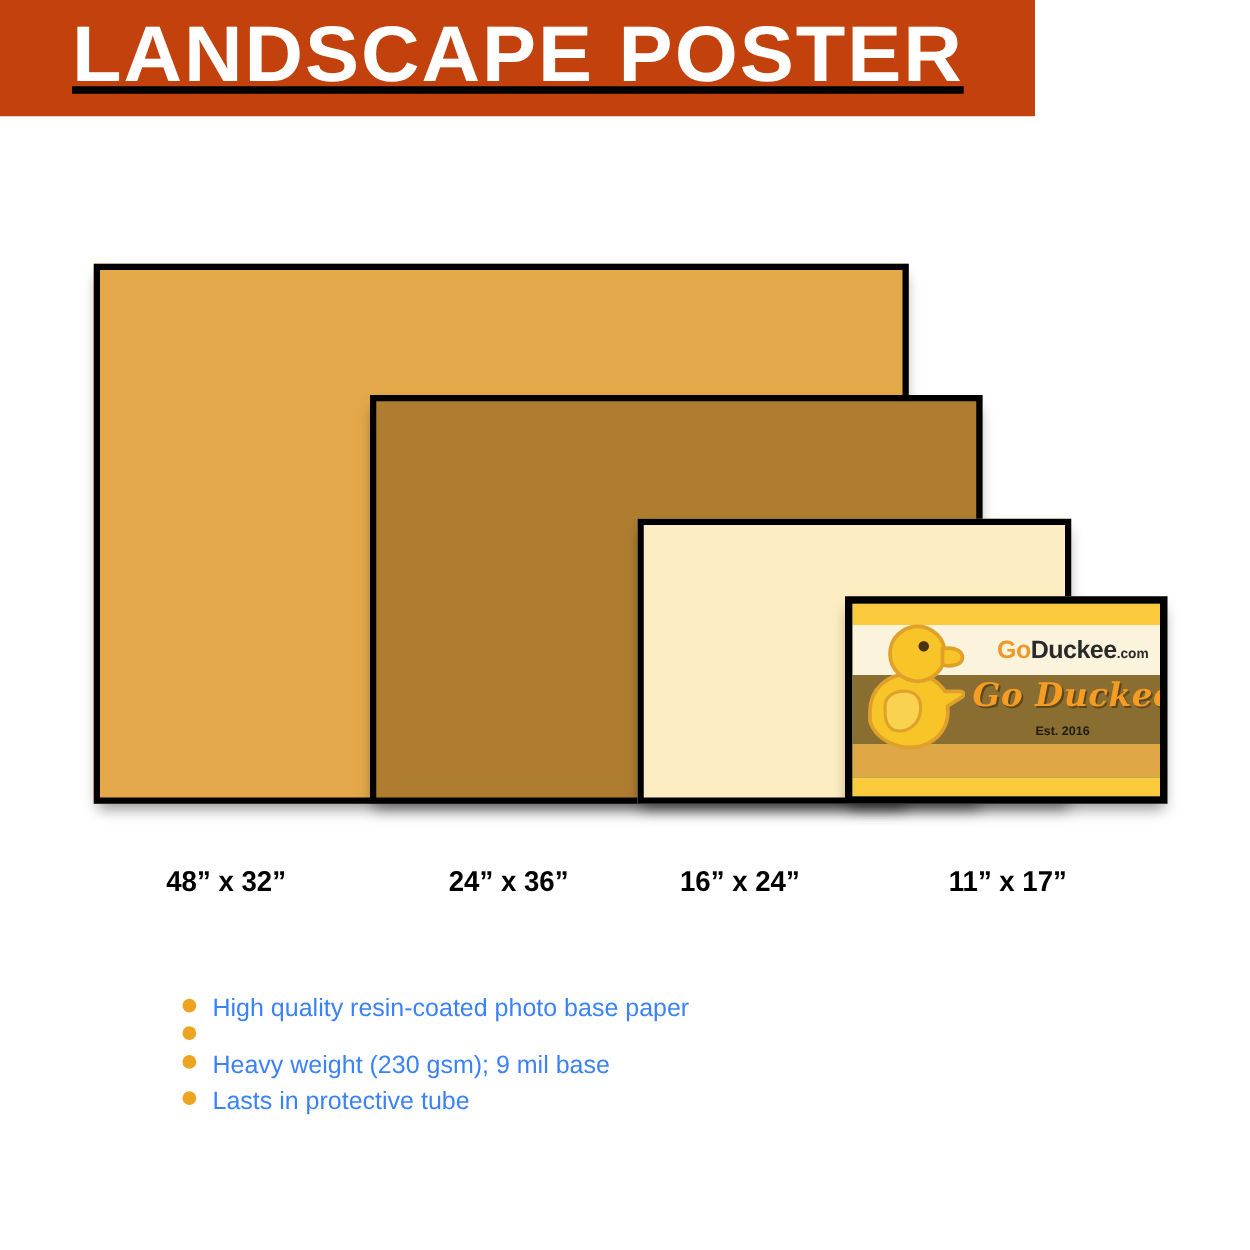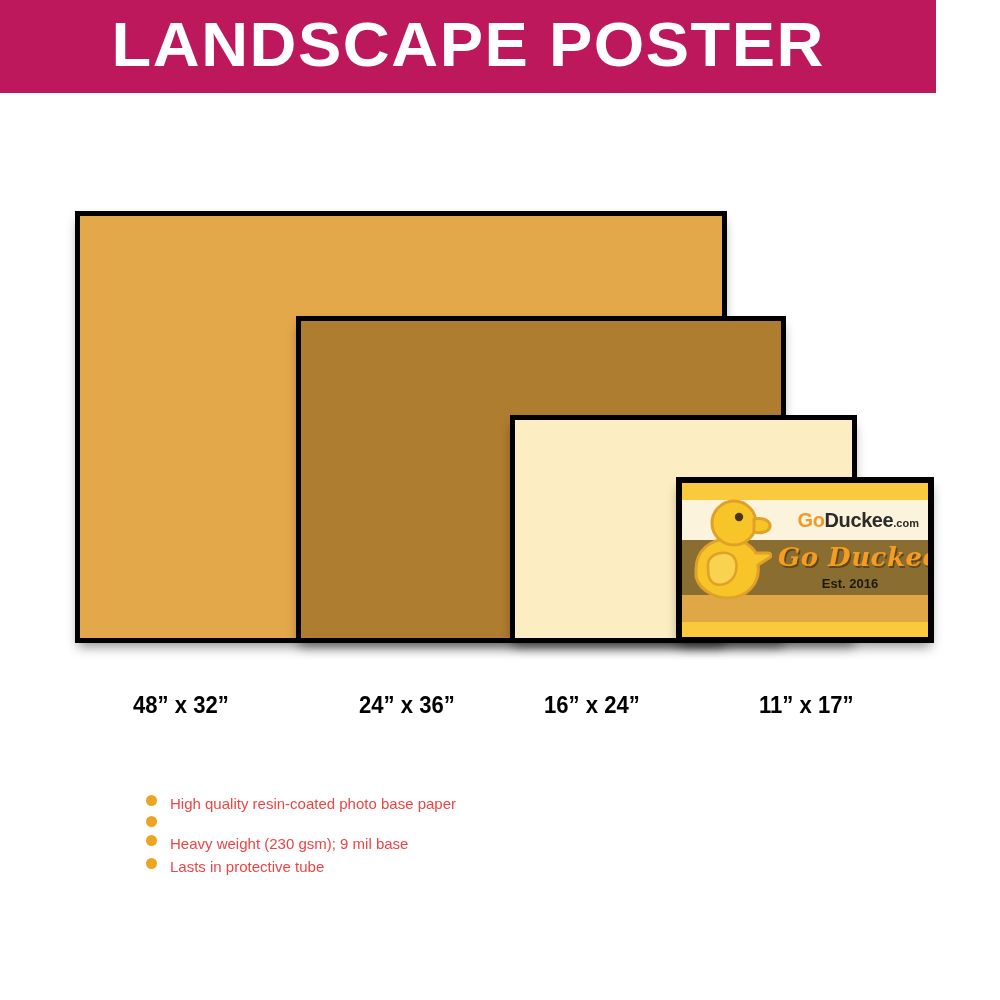--- a/index.html
+++ b/index.html
@@ -13,27 +13,28 @@
     font-family: "Liberation Sans", sans-serif;
     overflow: hidden;
     position: relative;
   }
 
   
   #header-band {
     position: absolute;
     left: 0;
     top: 0;
-    width: 936px;
+    width: 828px;
     height: 93px;
-    background: #be185d;
+    background: #c2410c;
     display: flex;
     align-items: center;
     justify-content: center;
     box-sizing: border-box;
+    text-decoration: underline;
   }
   #page-title {
     color: #ffffff;
     font-family: "Liberation Sans", sans-serif;
     font-weight: bold;
     font-size: 63px;
     letter-spacing: 1.5px;
     line-height: 1;
     white-space: nowrap;
     transform: scaleX(1.03);
@@ -150,21 +151,21 @@
   }
   #logo-est {
     position: absolute;
     left: 96px;
     right: 6px;
     bottom: 4px;
     text-align: center;
     color: #1d1a12;
     font-family: "Liberation Sans", sans-serif;
     font-weight: bold;
-    font-size: 13px;
+    font-size: 10px;
     white-space: nowrap;
   }
 
   
   #size-labels {
     position: absolute;
     left: 0;
     top: 692px;
     width: 840px;
     height: 34px;
@@ -200,23 +201,23 @@
     flex: none;
     width: 11px;
     height: 11px;
     border-radius: 50%;
     background: #eca422;
     margin-right: 13px;
     position: relative;
     top: -3px;
   }
   .feature-text {
-    color: #ef4444;
-    font-family: "Liberation Sans", sans-serif;
-    font-size: 15px;
+    color: #3b82f6;
+    font-family: "Liberation Sans", sans-serif;
+    font-size: 20px;
     line-height: 1.12;
     white-space: nowrap;
   }
 </style>
 </head>
 <body>
 
 <div id="header-band">
   <div id="page-title">LANDSCAPE POSTER</div>
 </div>

